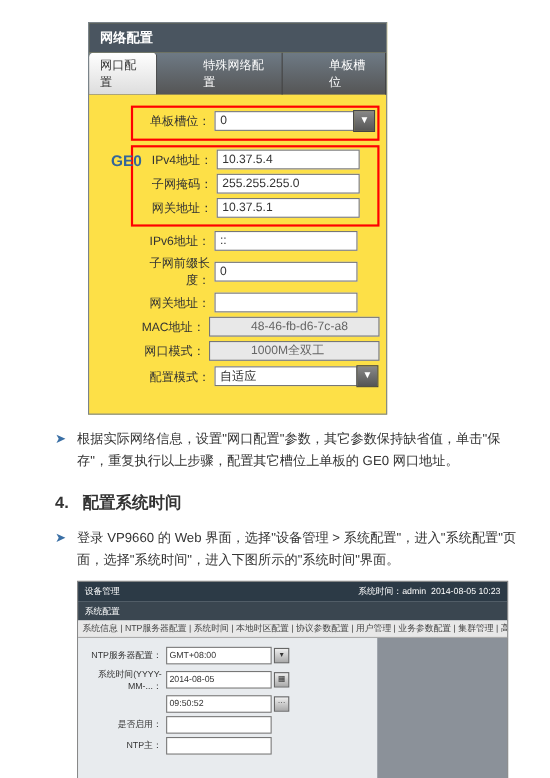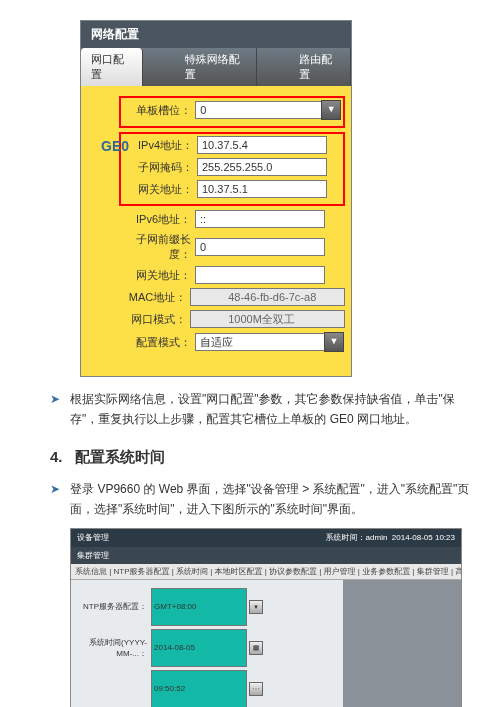--- a/index.html
+++ b/index.html
@@ -139,32 +139,32 @@
     min-height: 130px;
   }
   .sysconf-right {
     flex:1;
     background:#8b9199;
   }
   .srow {
     display:flex; align-items:center; margin-bottom:3px;
   }
   .slab { font-size:8px; width:70px; text-align:right; padding-right:4px; color:#333;}
-  .sval { width:90px; height:12px; background:#14b8a6; border:1px solid #777; font-size:8px; padding:12px 2px; line-height:12px; }
+  .sval { width:90px; height:12px; background:#ffffff; border:1px solid #777; font-size:8px; padding:1px 2px; line-height:12px; }
   .sbtn { width:12px; height:12px; background:linear-gradient(#eee,#aaa); border:1px solid #666; margin-left:2px; font-size:7px; text-align:center; line-height:11px;}
 </style>
 </head>
 <body>
 
 <div class="network-panel">
   <div class="panel-title">网络配置</div>
   <div class="tab-row">
     <div class="tab active">网口配置</div>
     <div class="tab">特殊网络配置</div>
-    <div class="tab">路由配置</div>
+    <div class="tab">单板槽位</div>
   </div>
   <div class="panel-body">
     <div class="ge-label">GE0</div>
 
     <div class="redbox">
       <div class="field-row">
         <div class="field-lab">单板槽位：</div>
         <div class="field-val">0</div>
         <span class="dropdown-btn">▼</span>
       </div>
@@ -227,21 +227,21 @@
 <div class="bullet-row">
   <span class="bullet-arrow">➤</span>
   <span class="bullet-text">登录 VP9660 的 Web 界面，选择"设备管理 &gt; 系统配置"，进入"系统配置"页面，选择"系统时间"，进入下图所示的"系统时间"界面。</span>
 </div>
 
 <div class="sysconf">
   <div class="sysconf-top">
     <span>设备管理</span>
     <span><span>系统时间：admin</span>&nbsp;&nbsp;<span>2014-08-05 10:23</span></span>
   </div>
-  <div class="sysconf-side">集群管理</div>
+  <div class="sysconf-side">系统配置</div>
   <div class="sysconf-tabs">系统信息 | NTP服务器配置 | 系统时间 | 本地时区配置 | 协议参数配置 | 用户管理 | 业务参数配置 | 集群管理 | 高级配置</div>
   <div class="sysconf-area">
     <div class="sysconf-left">
       <div class="srow">
           <div class="slab">NTP服务器配置：</div>
           <div class="sval">GMT+08:00</div>
           <div class="sbtn">▾</div>
         </div>
       <div class="srow">
           <div class="slab">系统时间(YYYY-MM-...：</div>

